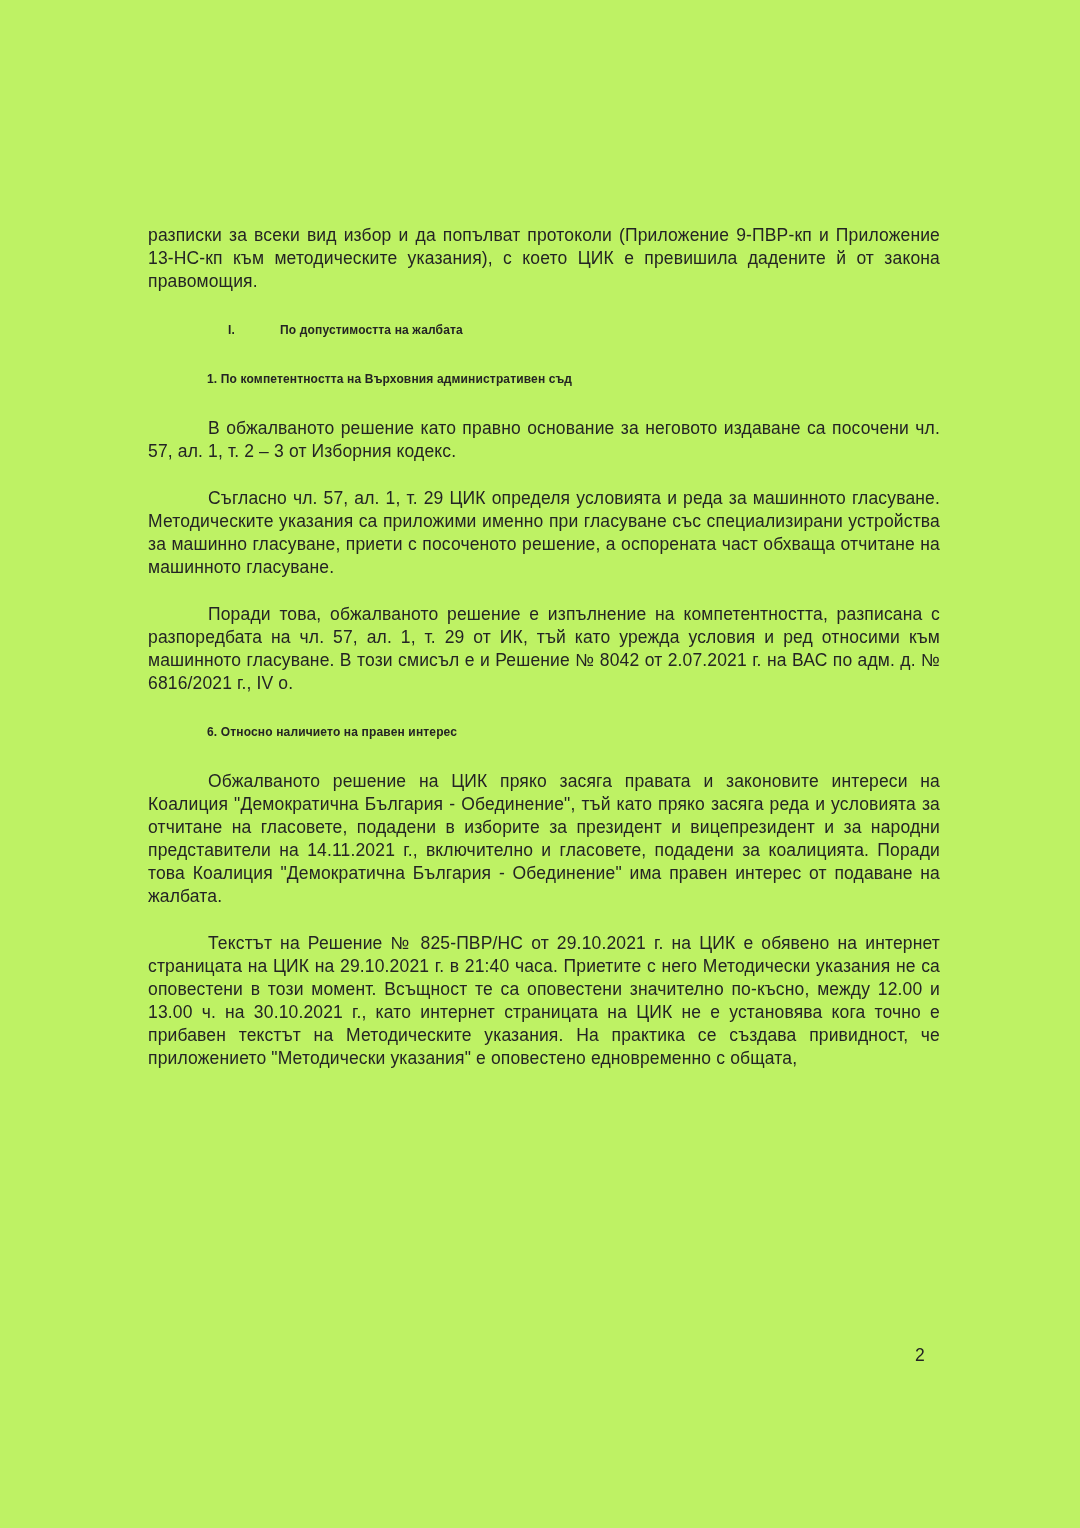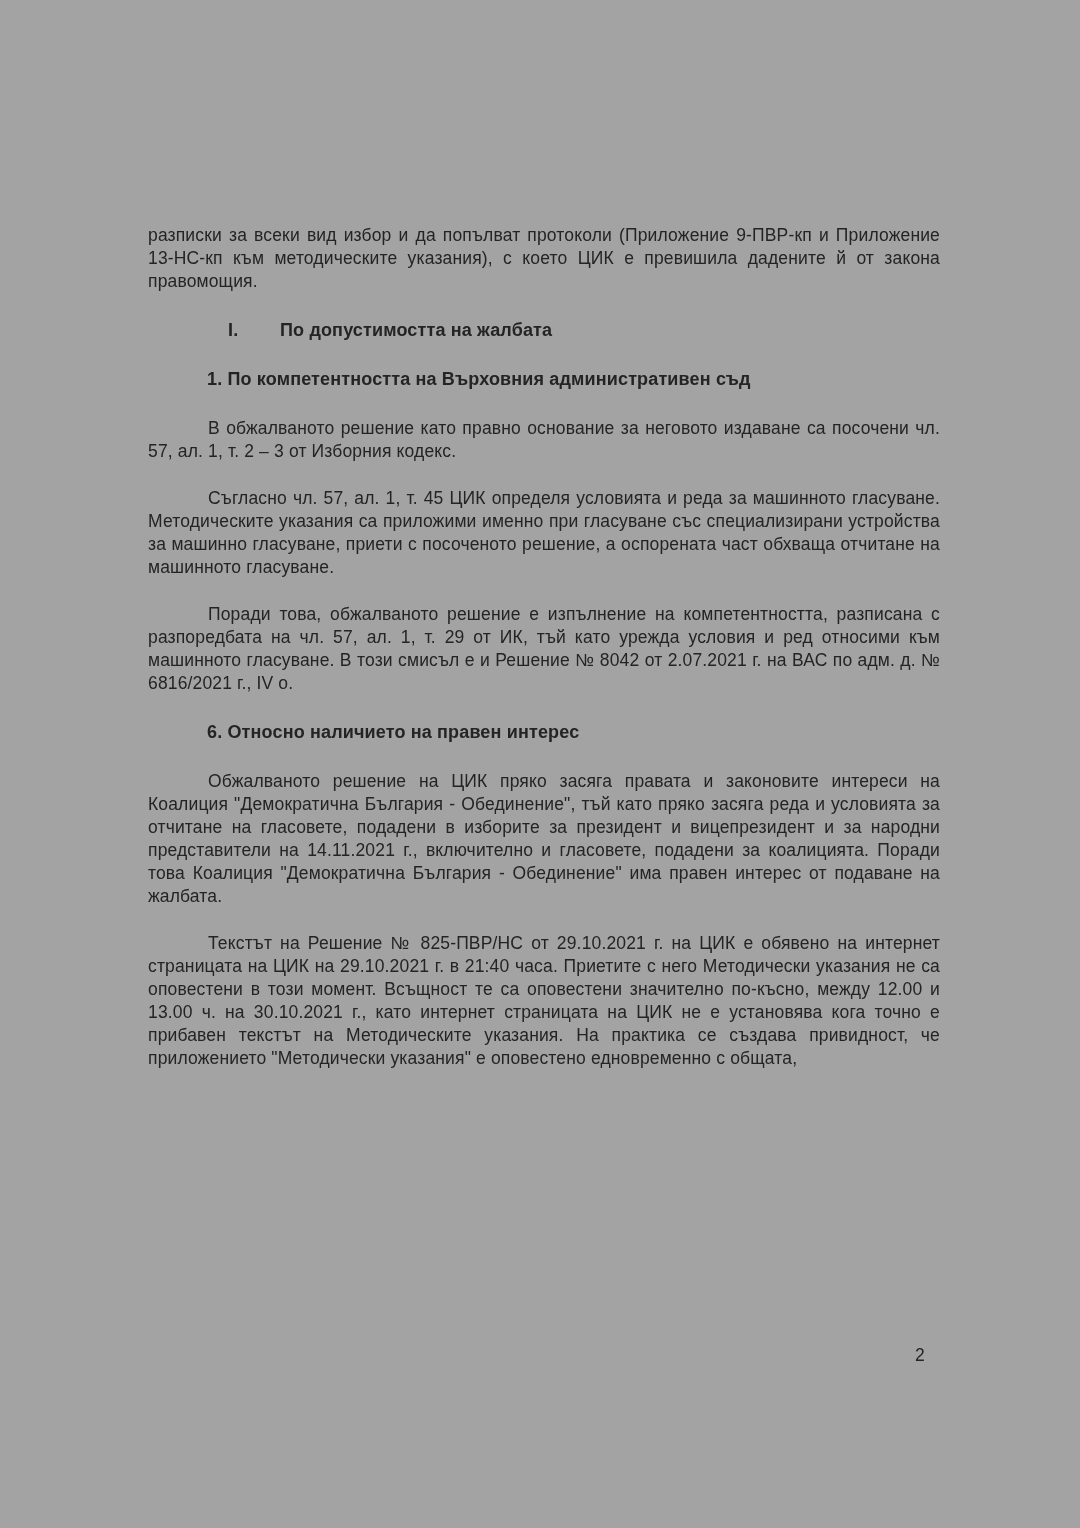--- a/index.html
+++ b/index.html
@@ -4,21 +4,21 @@
 <style>
   html, body {
     margin: 0;
     padding: 0;
     background: #e8e8e8;
   }
   .page {
     position: relative;
     width: 1080px;
     height: 1528px;
-    background: #a3a3a3;
+    background: #bef264;
     margin: 0 auto;
     overflow: hidden;
     font-family: "Liberation Sans", "DejaVu Sans", sans-serif;
     color: #242424;
   }
   .content {
     position: absolute;
     left: 148px;
     top: 224px;
     width: 792px;
@@ -29,21 +29,21 @@
   .para {
     margin: 0 0 24px 0;
     text-align: justify;
     text-indent: 60px;
   }
   .para.no-indent {
     text-indent: 0;
   }
   .heading {
     font-weight: bold;
-    font-size: 18px;
+    font-size: 12px;
     line-height: 23px;
     margin: 26px 0 26px 0;
   }
   .heading-main {
     margin-left: 80px;
   }
   .heading-main .h-num {
     display: inline-block;
     width: 52px;
   }
@@ -65,21 +65,21 @@
   <div class="content">
 
     <p class="para no-indent">разписки за всеки вид избор и да попълват протоколи (Приложение 9-ПВР-кп и Приложение 13-НС-кп към методическите указания), с което ЦИК е превишила дадените й от закона правомощия.</p>
 
     <h2 class="heading heading-main"><span class="h-num">I.</span><span>По допустимостта на жалбата</span></h2>
 
     <h3 class="heading heading-sub">1. По компетентността на Върховния административен съд</h3>
 
     <p class="para">В обжалваното решение като правно основание за неговото издаване са посочени чл. 57, ал. 1, т. 2 – 3 от Изборния кодекс.</p>
 
-    <p class="para">Съгласно чл. 57, ал. 1, т. 45 ЦИК определя условията и реда за машинното гласуване. Методическите указания са приложими именно при гласуване със специализирани устройства за машинно гласуване, приети с посоченото решение, а оспорената част обхваща отчитане на машинното гласуване.</p>
+    <p class="para">Съгласно чл. 57, ал. 1, т. 29 ЦИК определя условията и реда за машинното гласуване. Методическите указания са приложими именно при гласуване със специализирани устройства за машинно гласуване, приети с посоченото решение, а оспорената част обхваща отчитане на машинното гласуване.</p>
 
     <p class="para">Поради това, обжалваното решение е изпълнение на компетентността, разписана с разпоредбата на чл. 57, ал. 1, т. 29 от ИК, тъй като урежда условия и ред относими към машинното гласуване. В този смисъл е и Решение № 8042 от 2.07.2021 г. на ВАС по адм. д. № 6816/2021 г., IV о.</p>
 
 
     <h3 class="heading heading-sub">6. Относно наличието на правен интерес</h3>
 
     <p class="para">Обжалваното решение на ЦИК пряко засяга правата и законовите интереси на Коалиция "Демократична България - Обединение", тъй като пряко засяга реда и условията за отчитане на гласовете, подадени в изборите за президент и вицепрезидент и за народни представители на 14.11.2021 г., включително и гласовете, подадени за коалицията. Поради това Коалиция "Демократична България - Обединение" има правен интерес от подаване на жалбата.</p>
 
 
 

